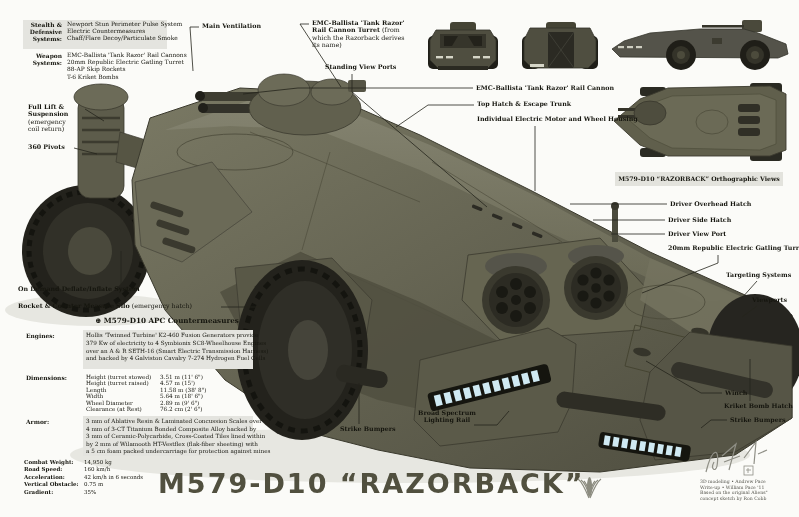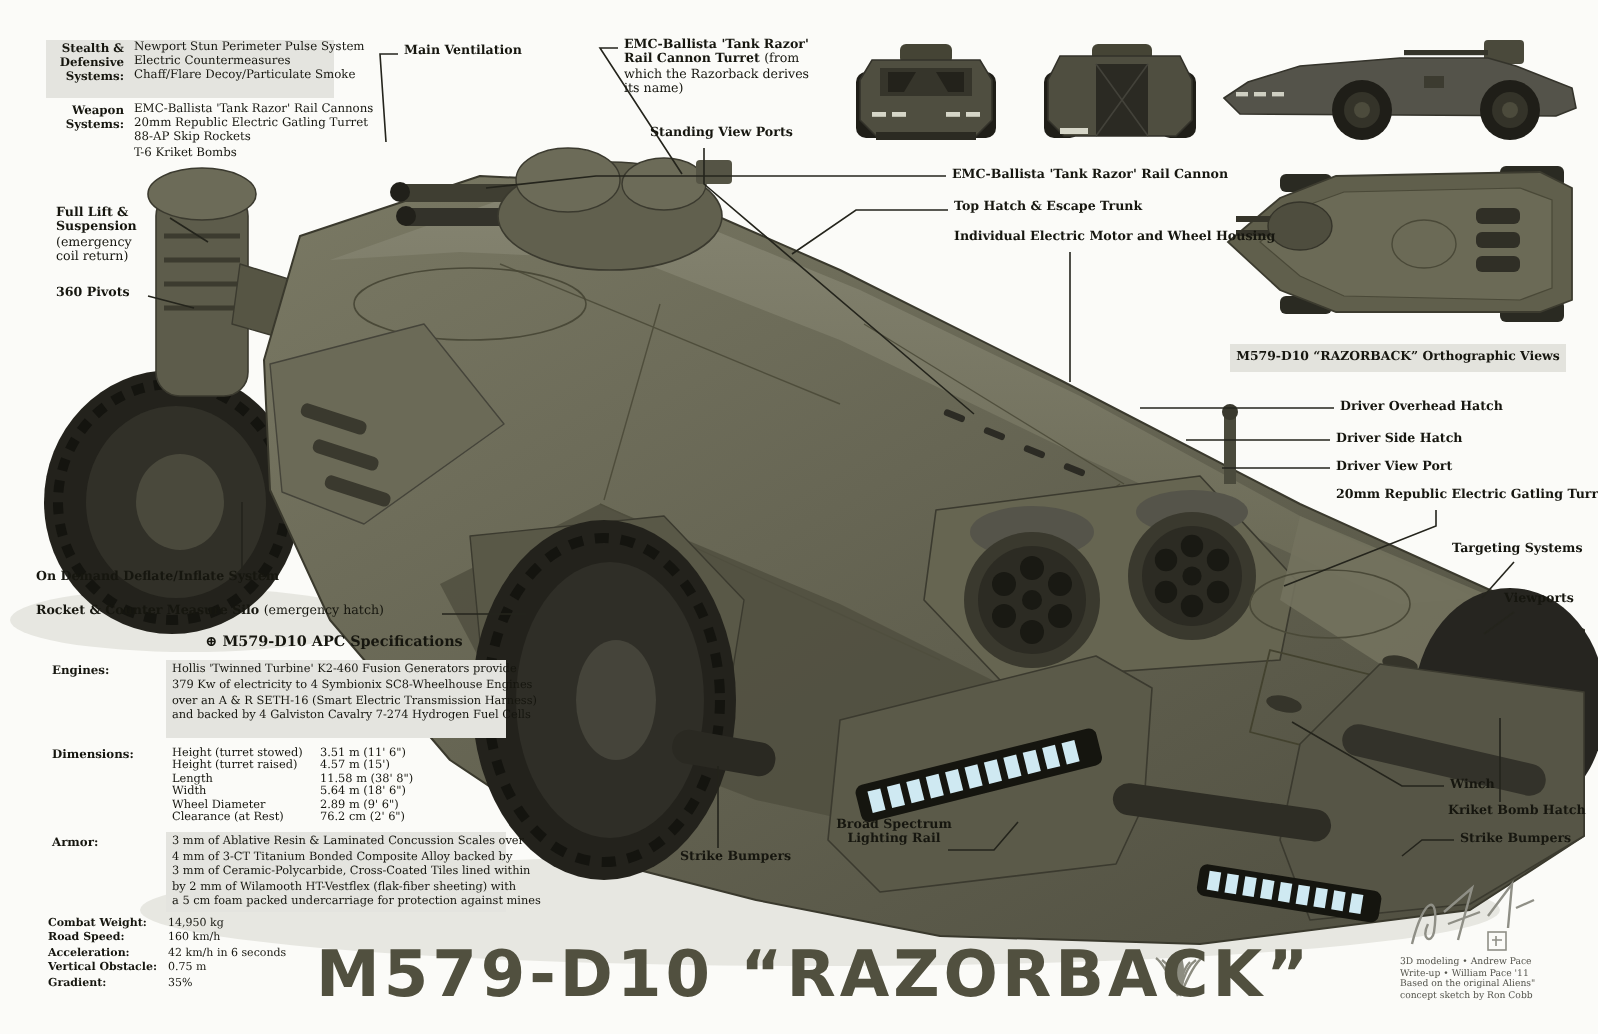--- a/index.html
+++ b/index.html
@@ -15,21 +15,21 @@
   .specHead{position:absolute;font-weight:bold;font-size:7.2px;text-align:center;}
   .specLbl{position:absolute;font-weight:bold;font-size:5.9px;}
   .specTxt{position:absolute;font-size:5.7px;line-height:1.37;white-space:pre-line;}
   .dimRow{display:flex;font-size:5.7px;line-height:1.12;}
   .dimName{width:74px;}
   .statRow{display:flex;font-size:5.5px;line-height:1.36;}
   .statName{width:60px;font-weight:bold;}
   .caption{position:absolute;background:#e3e3dd;font-weight:bold;font-size:6.2px;
            text-align:center;line-height:14px;}
   .title{position:absolute;font-family:"DejaVu Sans",sans-serif;font-weight:bold;
-         font-size:32px;letter-spacing:2px;color:#51503f;white-space:nowrap;}
+         font-size:27px;letter-spacing:2px;color:#51503f;white-space:nowrap;}
   .credits{position:absolute;font-size:4.6px;line-height:1.25;color:#55554d;}
   svg{position:absolute;left:0;top:0;}
 </style>
 </head>
 <body>
 
 <div class="page">
 
   <svg width="799" height="517" viewBox="0 0 799 517">
     <defs>
@@ -315,21 +315,21 @@
   <div class="lbl nw" style="left:752px;top:296px;"><span>Viewports</span></div>
   <div class="lbl nw" style="left:725px;top:389px;"><span>Winch</span></div>
   <div class="lbl nw" style="left:724px;top:402px;"><span>Kriket Bomb Hatch</span></div>
   <div class="lbl nw" style="left:730px;top:416px;"><span>Strike Bumpers</span></div>
   <div class="lbl nw" style="left:340px;top:425px;"><span>Strike Bumpers</span></div>
   <div class="lbl" style="left:410px;top:409px;width:74px;text-align:center;"><span>Broad Spectrum
 Lighting Rail</span></div>
 
   <div class="caption" style="left:615px;top:172px;width:168px;height:14px;">M579-D10 “RAZORBACK” Orthographic Views</div>
 
-  <div class="specHead" style="left:84px;top:316px;width:166px;"><span>⊕</span> <span>M579-D10 APC Specifications</span></div>
+  <div class="specHead" style="left:84px;top:316px;width:166px;"><span>⊕</span> <span>M579-D10 APC Countermeasures</span></div>
 
   <div class="band" style="left:83px;top:330px;width:170px;height:39px;"></div>
   <div class="specLbl" style="left:26px;top:332px;">Engines:</div>
   <div class="specTxt" style="left:86px;top:332px;">Hollis 'Twinned Turbine' K2-460 Fusion Generators provide
 379 Kw of electricity to 4 Symbionix SC8-Wheelhouse Engines
 over an A &amp; R SETH-16 (Smart Electric Transmission Harness)
 and backed by 4 Galviston Cavalry 7-274 Hydrogen Fuel Cells</div>
 
   <div class="specLbl" style="left:26px;top:374px;">Dimensions:</div>
   <div class="abs" style="left:86px;top:374px;">

